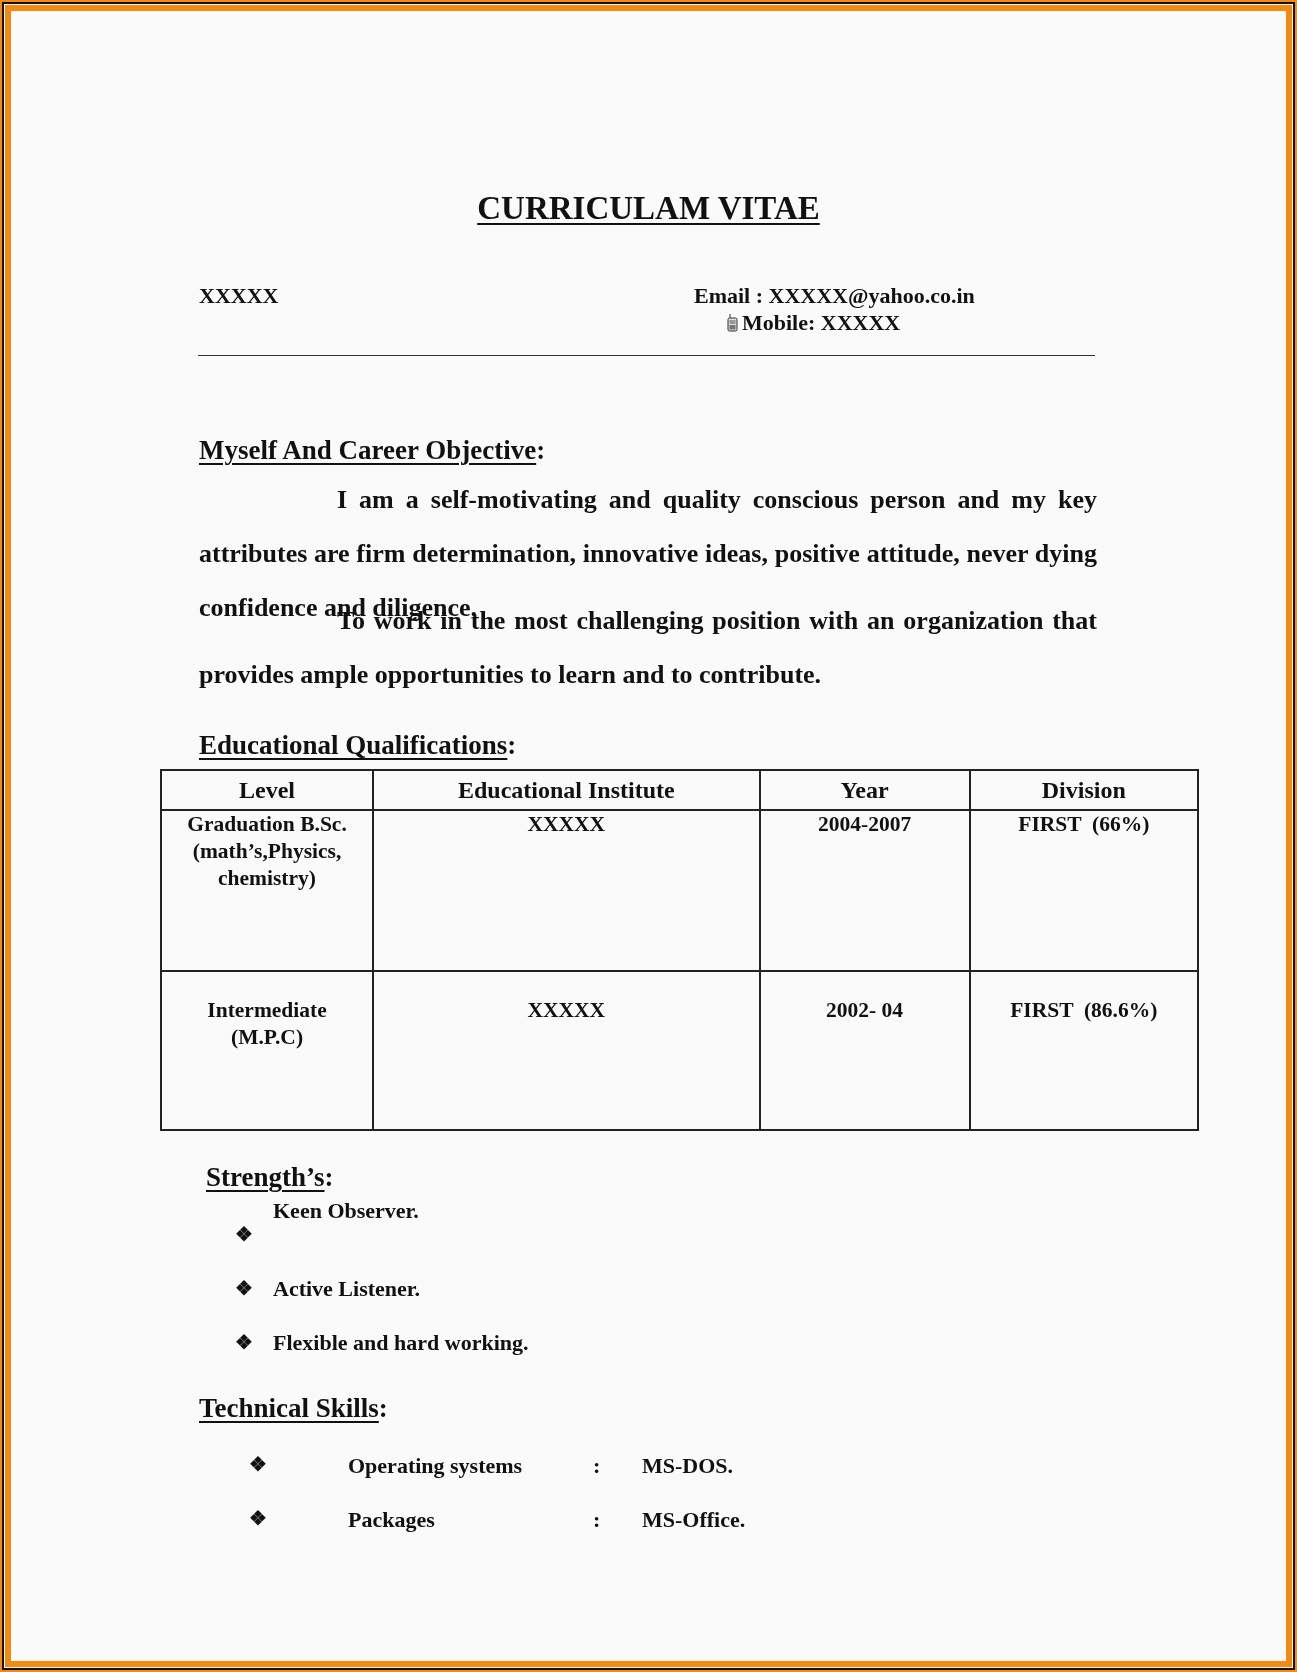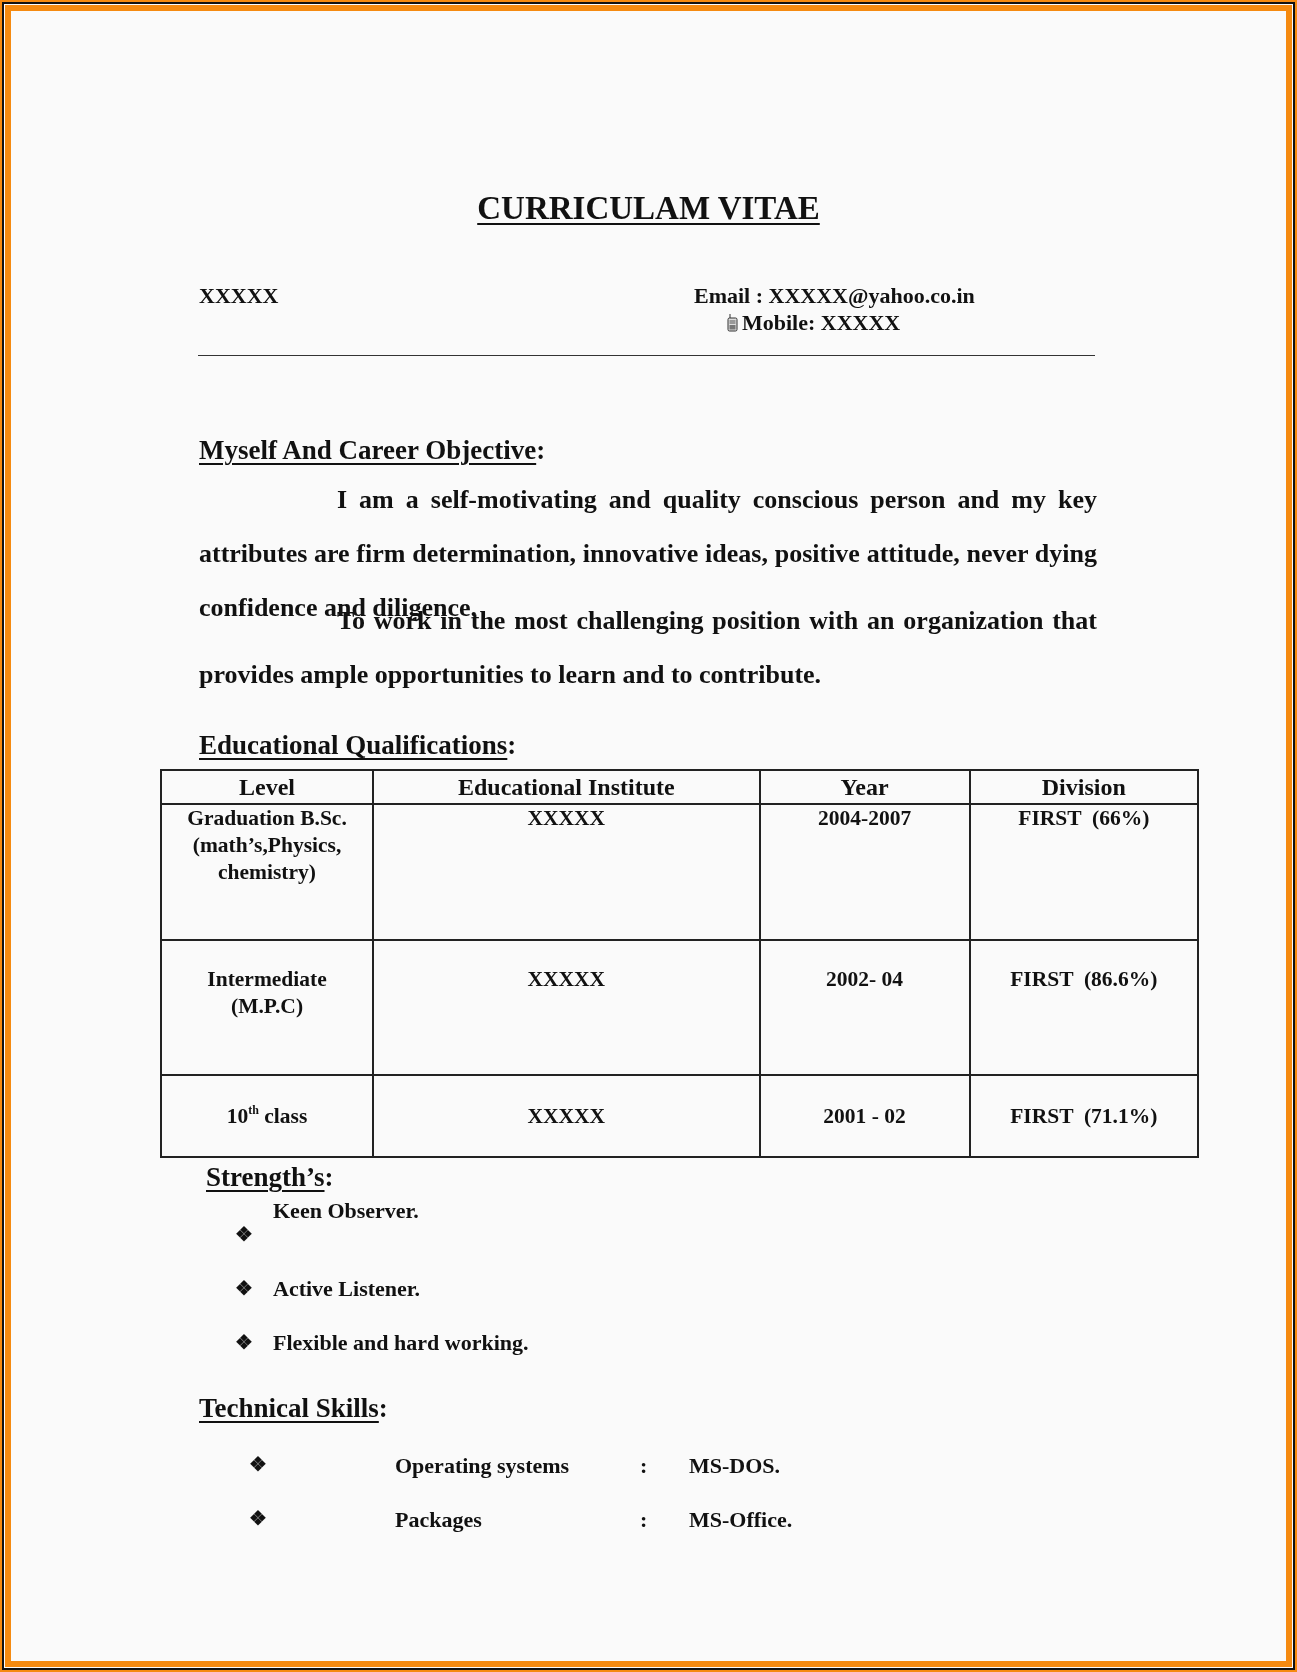--- a/index.html
+++ b/index.html
@@ -44,21 +44,21 @@
     table.edu th { font-size: 24px; height: 32px; vertical-align: middle; font-weight: bold; }
     table.edu td { font-size: 21.5px; vertical-align: top; line-height: 27px; }
     table.edu tr.r1 td { height: 134px; }
     table.edu tr.r2 td { height: 108px; padding-top: 25px; }
     table.edu tr.r3 td { height: 80px; vertical-align: middle; }
     .c1 { width: 208px; } .c2 { width: 379px; } .c3 { width: 206px; } .c4 { width: 224px; }
     sup { font-size: 12px; vertical-align: 9px; line-height: 0; }
 
     .list-item { position: absolute; font-size: 22px; font-weight: bold; white-space: nowrap; }
     .bullet { position: absolute; font-size: 20px; font-weight: bold; }
-    .skill-label { position: absolute; font-size: 22px; font-weight: bold; white-space: nowrap; margin-left: 47px; }
+    .skill-label { position: absolute; font-size: 22px; font-weight: bold; white-space: nowrap; }
   </style>
 </head>
 <body>
 
 <div class="frame-outer"></div>
 <div class="frame-black"></div>
 <div class="frame-white"></div>
 <div class="frame-inner"></div>
 
 <div class="abs title">
@@ -112,26 +112,20 @@
   </tr>
   <tr class="r2">
     <td>
       <div>Intermediate</div>
       <div>(M.P.C)</div>
     </td>
     <td>XXXXX</td>
     <td>2002- 04</td>
     <td style="white-space:pre">FIRST  (86.6%)</td>
   </tr>
-  <tr class="r3">
-    <td><span>10</span><sup>th</sup><span style="white-space:pre"> class</span></td>
-    <td>XXXXX</td>
-    <td>2001 - 02</td>
-    <td style="white-space:pre">FIRST  (71.1%)</td>
-  </tr>
 </tbody>
   </table>
 
 <div class="abs heading h-strength"><span class="u">Strength’s</span><span>:</span></div>
 
 <span class="bullet" style="left:235px; top:1222px;">❖</span>
 <span class="list-item" style="left:273px; top:1198px;">Keen Observer.</span>
 <span class="bullet" style="left:235px; top:1276px;">❖</span>
 <span class="list-item" style="left:273px; top:1276px;">Active Listener.</span>
 <span class="bullet" style="left:235px; top:1330px;">❖</span>

